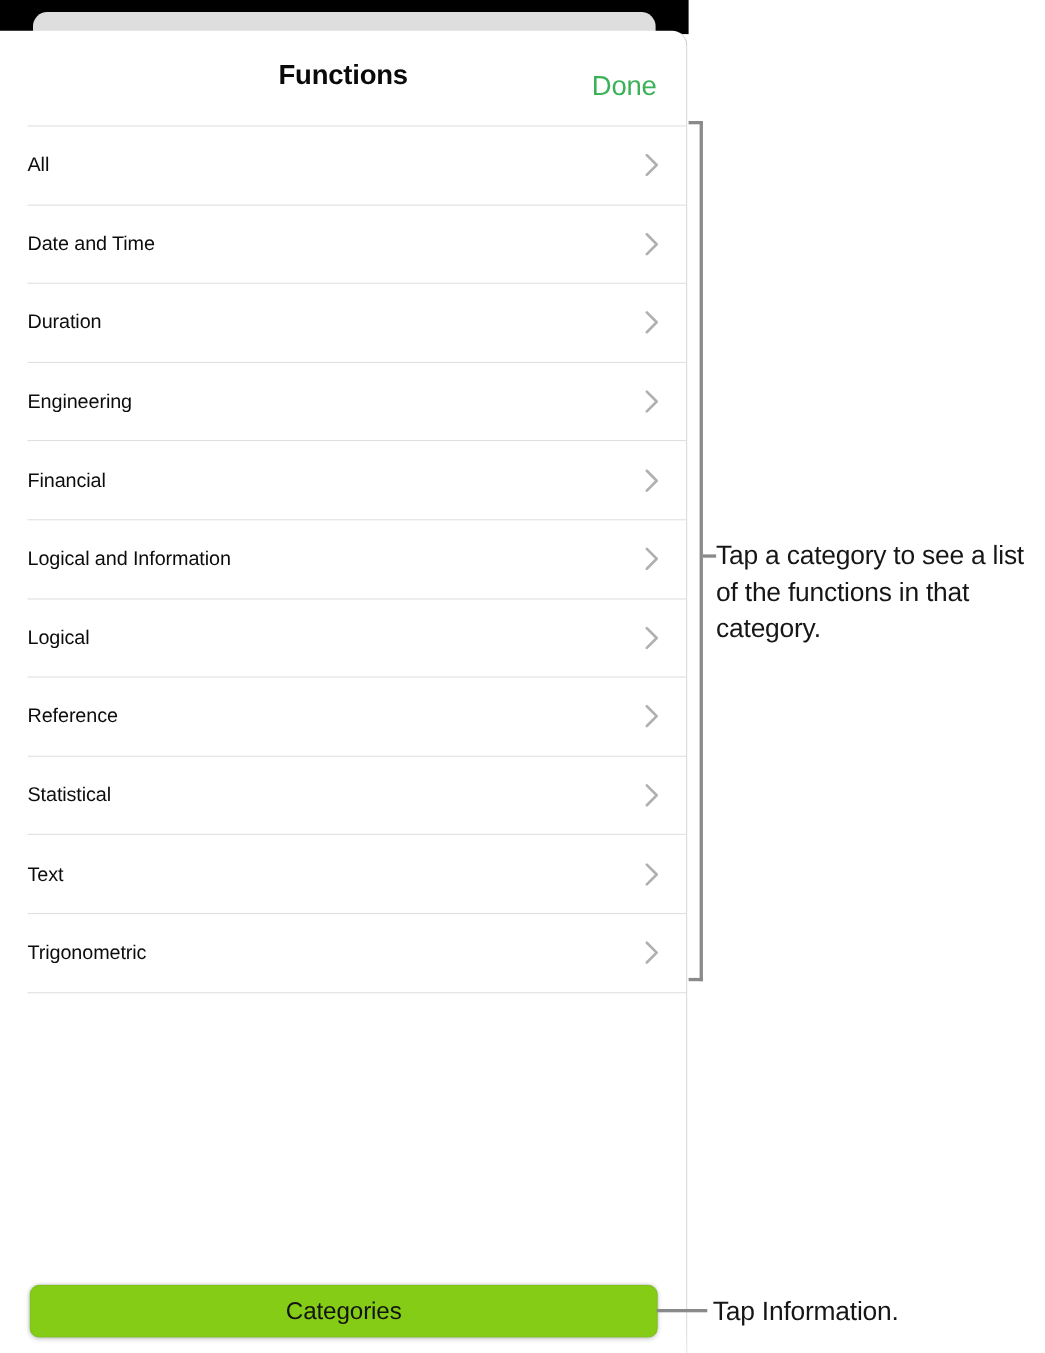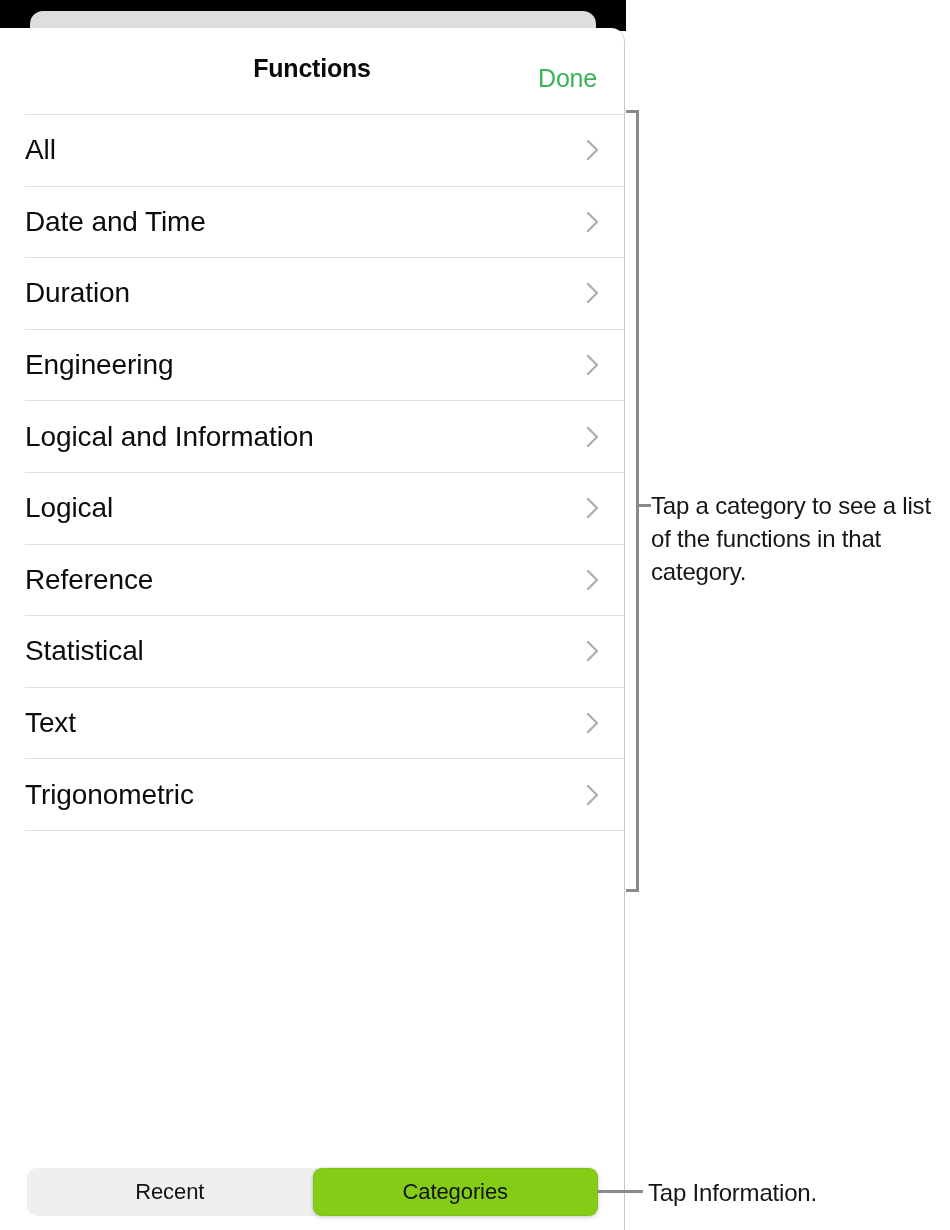--- a/index.html
+++ b/index.html
@@ -94,21 +94,21 @@
     cursor: pointer;
   }
   .list-row:first-child {
     border-top: 1px solid #e0e0e0;
   }
   .row-label {
     position: absolute;
     left: 0;
     top: 50%;
     transform: translateY(-50%);
-    font-size: 28px;
+    font-size: 18px;
     color: #0c0c0c;
     letter-spacing: -0.1px;
     white-space: nowrap;
   }
   .row-chevron {
     position: absolute;
     right: 24px;
     top: 50%;
     transform: translateY(-50%);
     width: 16px;
@@ -257,20 +257,28 @@
 
       <div class="list-row">
         <span class="row-label">Engineering</span>
         <span class="row-chevron">
           <svg width="16" height="26" viewBox="0 0 16 26">
               <polyline points="3,4 12,13 3,22" fill="none" stroke="#b0b0b0" stroke-width="2.4" stroke-linecap="round" stroke-linejoin="round"></polyline>
             </svg>
         </span>
       </div>
 
+      <div class="list-row">
+        <span class="row-label">Financial</span>
+        <span class="row-chevron">
+          <svg width="16" height="26" viewBox="0 0 16 26">
+              <polyline points="3,4 12,13 3,22" fill="none" stroke="#b0b0b0" stroke-width="2.4" stroke-linecap="round" stroke-linejoin="round"></polyline>
+            </svg>
+        </span>
+      </div>
 
       <div class="list-row">
         <span class="row-label">Logical and Information</span>
         <span class="row-chevron">
           <svg width="16" height="26" viewBox="0 0 16 26">
               <polyline points="3,4 12,13 3,22" fill="none" stroke="#b0b0b0" stroke-width="2.4" stroke-linecap="round" stroke-linejoin="round"></polyline>
             </svg>
         </span>
       </div>
 
@@ -317,21 +325,20 @@
               <polyline points="3,4 12,13 3,22" fill="none" stroke="#b0b0b0" stroke-width="2.4" stroke-linecap="round" stroke-linejoin="round"></polyline>
             </svg>
         </span>
       </div>
 
       <div class="list-row" style="height:0;border-top:1px solid #e0e0e0;cursor:default;"></div>
 
     </div>
 
     <div id="segmented-control">
-      <div class="segment">Recent</div>
       <div class="segment selected">Categories</div>
     </div>
 
   </div>
 </div>
 
 <div id="bracket-callout">
   <div class="bracket-line" id="bracket-vert"></div>
   <div class="bracket-line" id="bracket-top-tick"></div>
   <div class="bracket-line" id="bracket-bottom-tick"></div>

